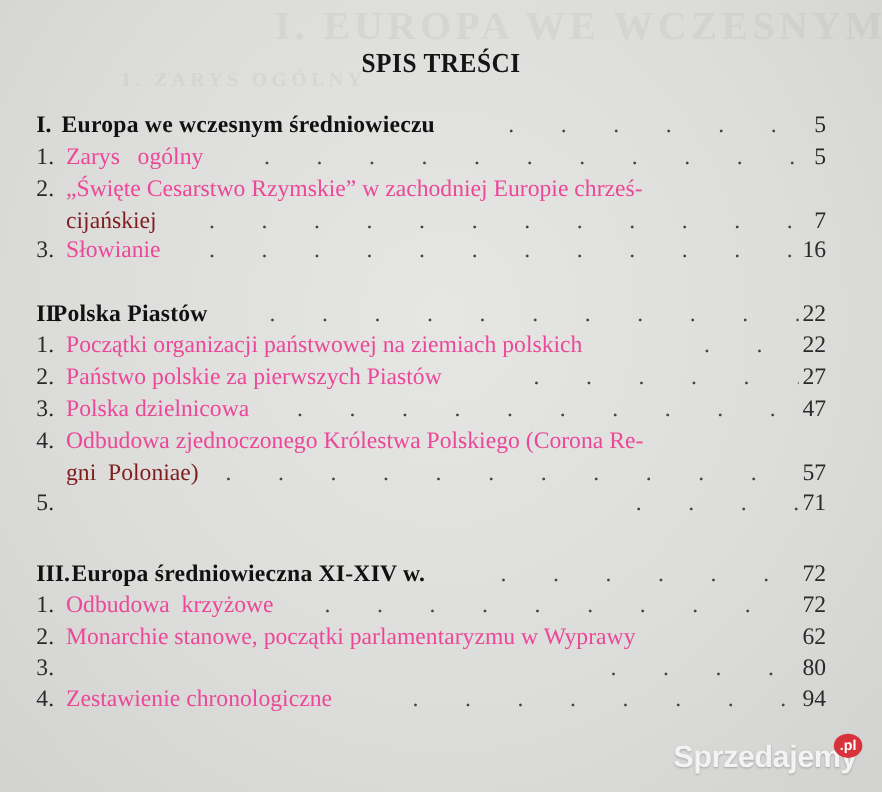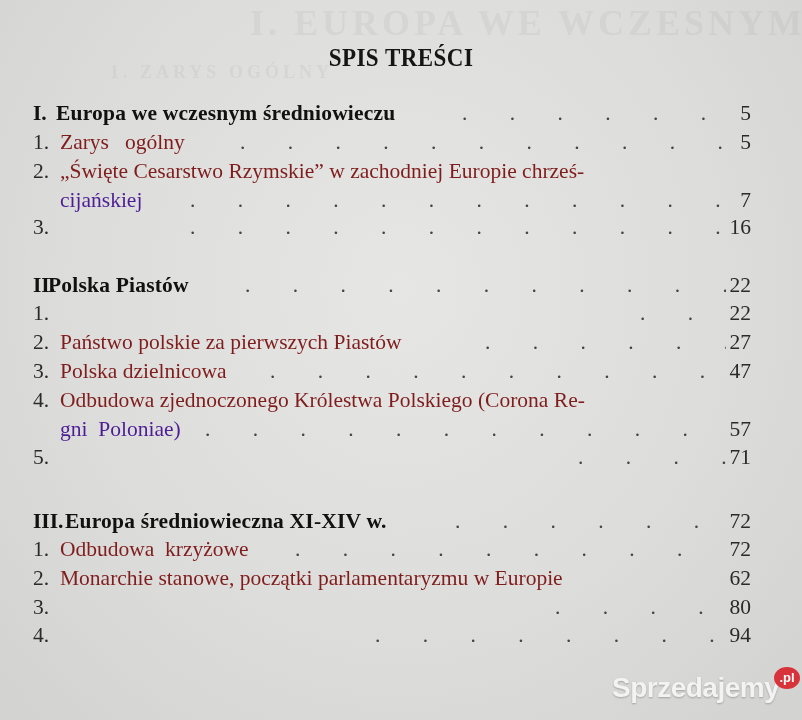--- a/index.html
+++ b/index.html
@@ -18,37 +18,37 @@
     position:absolute; left:0; width:802px; top:44px; text-align:center;
     font-size:25px; font-weight:bold; letter-spacing:0.5px;
     transform:scaleX(0.92); color:#151515;
   }
   .toc { position:absolute; left:0; top:0; width:802px; }
   .row {
     position:absolute; left:0; width:802px; height:30px;
     font-size:21.5px; line-height:30px; white-space:nowrap;
   }
   .num { position:absolute; left:33px; color:#2a2a2a; }
-  .label { position:absolute; left:60px; color:#7f1d1d; }
-  .cont { position:absolute; left:60px; color:#4c1d95; }
+  .label { position:absolute; left:60px; color:#ec4899; }
+  .cont { position:absolute; left:60px; color:#7f1d1d; }
   .chapter .num { left:33px; font-weight:bold; color:#111; }
   .chapter .label { font-weight:bold; color:#111; letter-spacing:0.2px; }
   .dots {
     position:absolute; color:#444; letter-spacing:18.5px; overflow:hidden; text-align:right;
   }
   .page { position:absolute; right:51px; color:#2a2a2a; text-align:right; }
   .watermark {
     position:absolute; left:612px; top:672px; font-family:"Liberation Sans", sans-serif;
     font-weight:bold; font-size:28px; color:#f3f3f3; letter-spacing:-0.5px;
     text-shadow: 0 1px 2px rgba(0,0,0,0.25);
   }
   .wm-badge {
     position:absolute; left:758px; top:667px; width:26px; height:22px; border-radius:50%;
     background:#d8323a; color:#fff; font-family:"Liberation Sans", sans-serif;
-    font-weight:bold; font-size:13px; line-height:22px; text-align:center;margin-left:16px;
+    font-weight:bold; font-size:13px; line-height:22px; text-align:center;
   }
 </style>
 </head>
 <body>
 
 <div class="ghost">I. EUROPA WE WCZESNYM ŚREDNIOWIECZU</div>
 <div class="ghost ghost2">1. ZARYS OGÓLNY</div>
 
 <div class="title">SPIS TREŚCI</div>
 
@@ -70,32 +70,34 @@
     <span class="num">2.</span>
     <span class="label">„Święte Cesarstwo Rzymskie” w zachodniej Europie chrześ-</span>
   </div>
   <div class="row" style="top:185px">
     <span class="cont">cijańskiej</span>
     <span class="dots" style="left:190px;width:536px">. . . . . . . . . . . . . . . . . . . . . . . . . . . . . .</span>
     <span class="page">7</span>
   </div>
   <div class="row" style="top:212px">
     <span class="num">3.</span>
+    <span class="label">Słowianie</span>
     <span class="dots" style="left:190px;width:536px">. . . . . . . . . . . . . . . . . . . . . . . . . . . . . .</span>
     <span class="page">16</span>
   </div>
 
   <div class="row chapter" style="top:270px">
     <span class="num">II.</span>
     <span class="label" style="left:48px">Polska Piastów</span>
     <span class="dots" style="left:245px;width:481px">. . . . . . . . . . . . . . . . . . . . . . . . . . . . . .</span>
     <span class="page">22</span>
   </div>
   <div class="row" style="top:298px">
     <span class="num">1.</span>
+    <span class="label">Początki organizacji państwowej na ziemiach polskich</span>
     <span class="dots" style="left:640px;width:86px">. . . . . . . . . . . . . . . . . . . . . . . . . . . . . .</span>
     <span class="page">22</span>
   </div>
   <div class="row" style="top:327px">
     <span class="num">2.</span>
     <span class="label">Państwo polskie za pierwszych Piastów</span>
     <span class="dots" style="left:485px;width:241px">. . . . . . . . . . . . . . . . . . . . . . . . . . . . . .</span>
     <span class="page">27</span>
   </div>
   <div class="row" style="top:356px">
@@ -126,29 +128,30 @@
     <span class="page">72</span>
   </div>
   <div class="row" style="top:534px">
     <span class="num">1.</span>
     <span class="label" style="white-space:pre">Odbudowa  krzyżowe</span>
     <span class="dots" style="left:295px;width:431px">. . . . . . . . . . . . . . . . . . . . . . . . . . . . . .</span>
     <span class="page">72</span>
   </div>
   <div class="row" style="top:563px">
     <span class="num">2.</span>
-    <span class="label">Monarchie stanowe, początki parlamentaryzmu w Europie</span>
+    <span class="label">Monarchie stanowe, początki parlamentaryzmu w Wyprawy</span>
     <span class="page">62</span>
   </div>
   <div class="row" style="top:592px">
     <span class="num">3.</span>
     <span class="dots" style="left:555px;width:171px">. . . . . . . . . . . . . . . . . . . . . . . . . . . . . .</span>
     <span class="page">80</span>
   </div>
   <div class="row" style="top:620px">
     <span class="num">4.</span>
+    <span class="label">Zestawienie chronologiczne</span>
     <span class="dots" style="left:375px;width:351px">. . . . . . . . . . . . . . . . . . . . . . . . . . . . . .</span>
     <span class="page">94</span>
   </div>
 </div>
 
 <div class="watermark">Sprzedajemy</div>
 <div class="wm-badge">.pl</div>
 
 </body></html>

